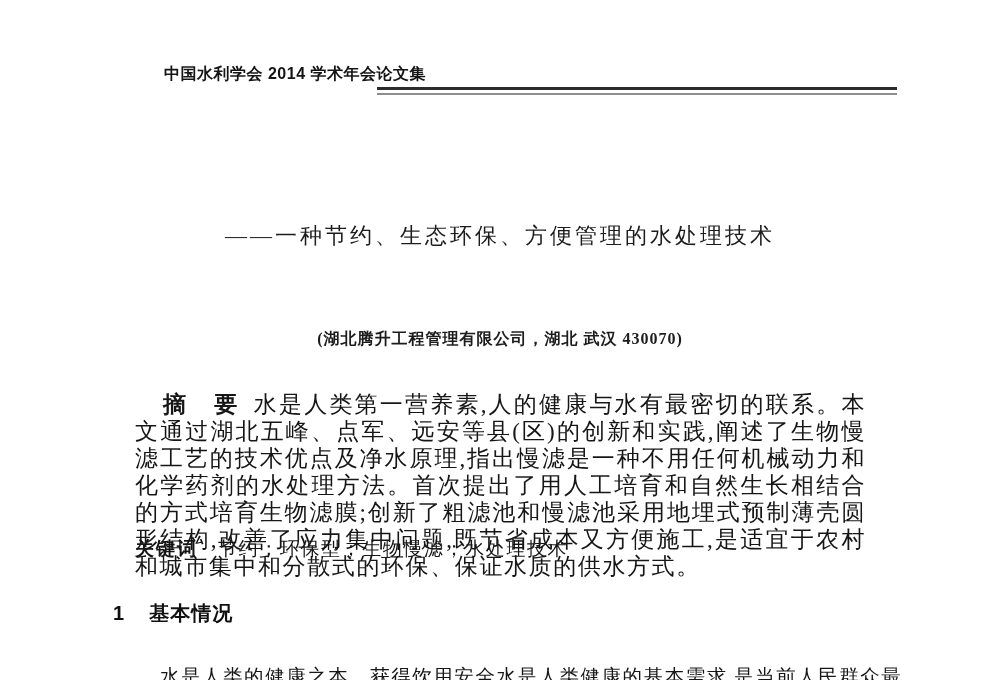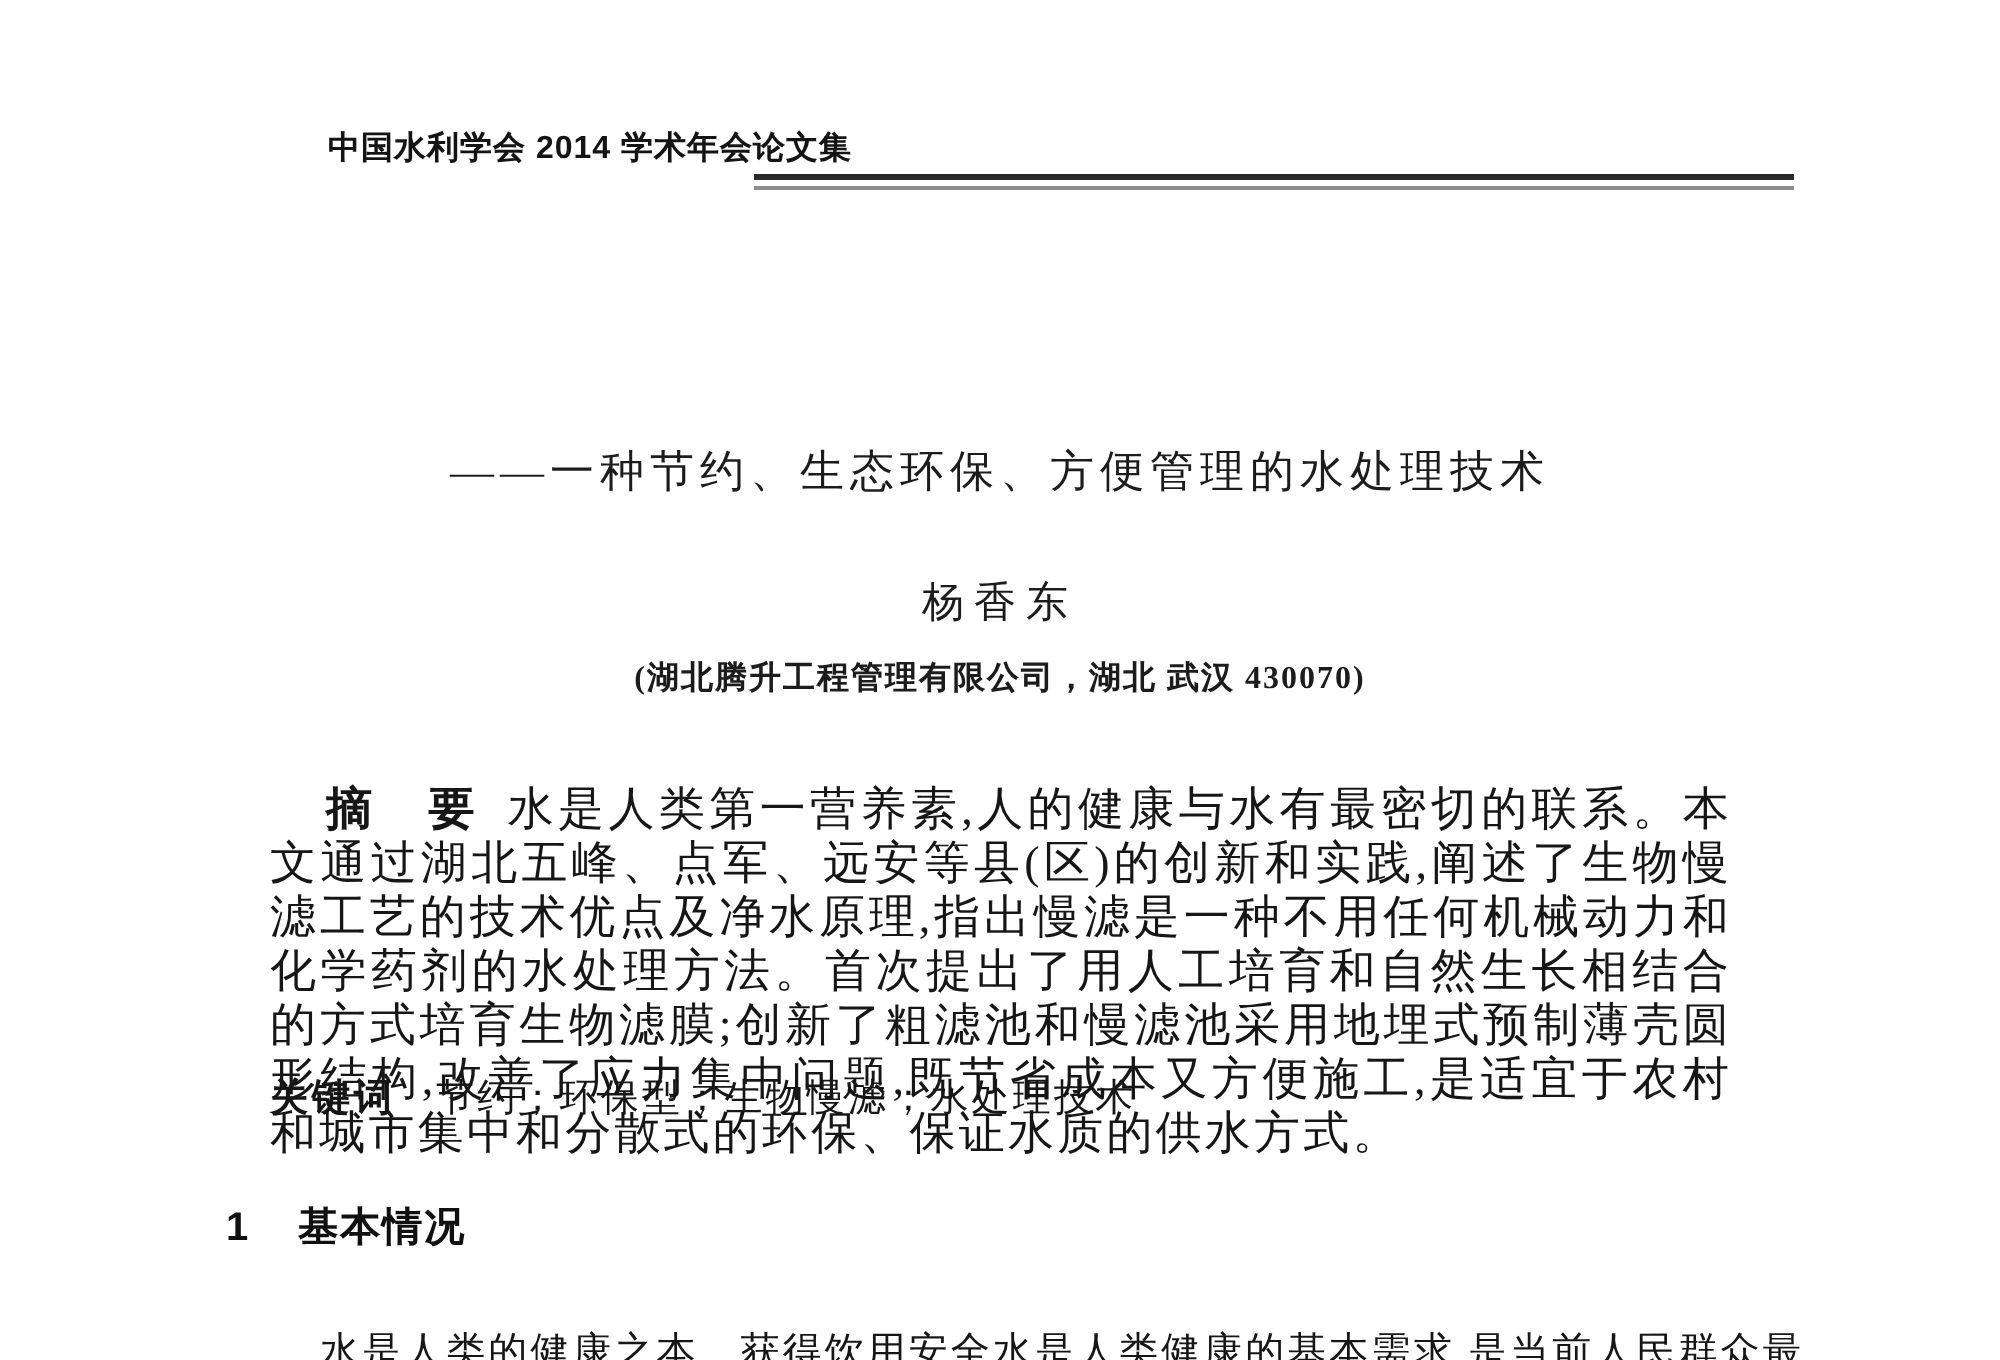--- a/index.html
+++ b/index.html
@@ -130,21 +130,20 @@
 
 <div class="page">
 
   <div class="running-header">中国水利学会 2014 学术年会论文集</div>
 
   <div class="header-rule"></div>
 
 
   <div class="article-subtitle">——一种节约、生态环保、方便管理的水处理技术</div>
 
-  <div class="article-author">杨香东</div>
 
   <div class="article-affiliation">(湖北腾升工程管理有限公司，湖北 武汉 430070)</div>
 
   <p class="abstract"><span class="bold-label">摘　要</span><span>水是人类第一营养素,人的健康与水有最密切的联系。本文通过湖北五峰、点军、远安等县(区)的创新和实践,阐述了生物慢滤工艺的技术优点及净水原理,指出慢滤是一种不用任何机械动力和化学药剂的水处理方法。首次提出了用人工培育和自然生长相结合的方式培育生物滤膜;创新了粗滤池和慢滤池采用地埋式预制薄壳圆形结构,改善了应力集中问题,既节省成本又方便施工,是适宜于农村和城市集中和分散式的环保、保证水质的供水方式。</span></p>
 
   <div class="keywords-line"><span class="bold-label">关键词</span><span>节约；环保型；生物慢滤；水处理技术</span></div>
 
   <div class="section-heading"><span class="section-number">1</span><span>基本情况</span></div>
 
   <p class="body-paragraph">水是人类的健康之本。获得饮用安全水是人类健康的基本需求,是当前人民群众最现实、最重要、最核心的“民生”问题。生物慢滤水处理模式让城市居民和农民群众的福祉得以提升,使人们喝上卫生安全的饮用水</p>

